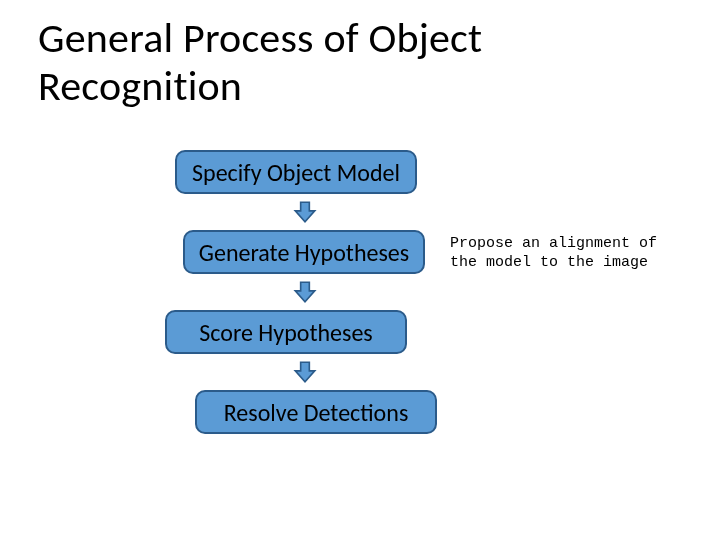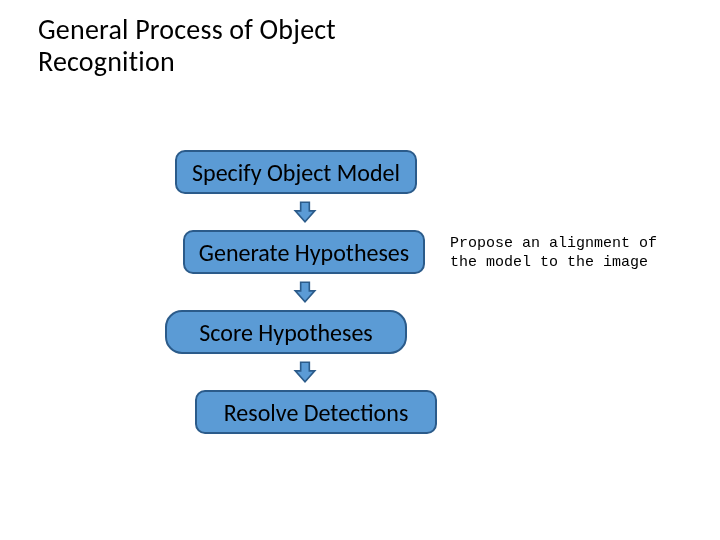--- a/index.html
+++ b/index.html
@@ -1,37 +1,37 @@
 <!DOCTYPE html>
 <html><head>
 <meta charset="utf-8">
 <style>
   * { box-sizing: border-box; margin: 0; padding: 0; }
   html, body { width: 720px; height: 540px; background: #fff; font-family: "Calibri", "Segoe UI", Arial, sans-serif; color: #000; }
   .slide { position: relative; width: 720px; height: 540px; }
-  .title { position: absolute; left: 38px; top: 14px; font-size: 28px; line-height: 1.15; font-weight: 400; letter-spacing: 0.2px; }
+  .title { position: absolute; left: 38px; top: 14px; font-size: 42px; line-height: 1.15; font-weight: 400; letter-spacing: 0.2px; }
   .flow { position: absolute; left: 175px; top: 150px; width: 260px; }
   .box {
     width: 242px; height: 44px;
     background: #5b9bd5; 
     border: 2px solid #2b5b8a;
     border-radius: 10px;
     display: flex; align-items: center; justify-content: center;
     color: #000; font-size: 24px;
     margin-left: auto; margin-right: auto;
   }
   .arrow-wrap { height: 36px; display: flex; align-items: center; justify-content: center; }
   .annot {
     position: absolute; left: 450px; top: 235px; width: 240px;
     font-size: 15px; line-height: 1.25; font-family: Liberation Mono, monospace;
   }
   
   .b1 { margin-left: 0; }
   .b2 { margin-left: 8px; text-align: center; }
-  .b3 { margin-left: -10px; border-radius: 17px; }
+  .b3 { margin-left: -10px; }
   .b4 { margin-left: 20px; }
   svg.arrow { width: 26px; height: 26px; display: block; }
 </style>
 </head>
 <body>
 
 <div class="slide">
 
   <div class="title">
     <span>General Process of Object</span><br>

